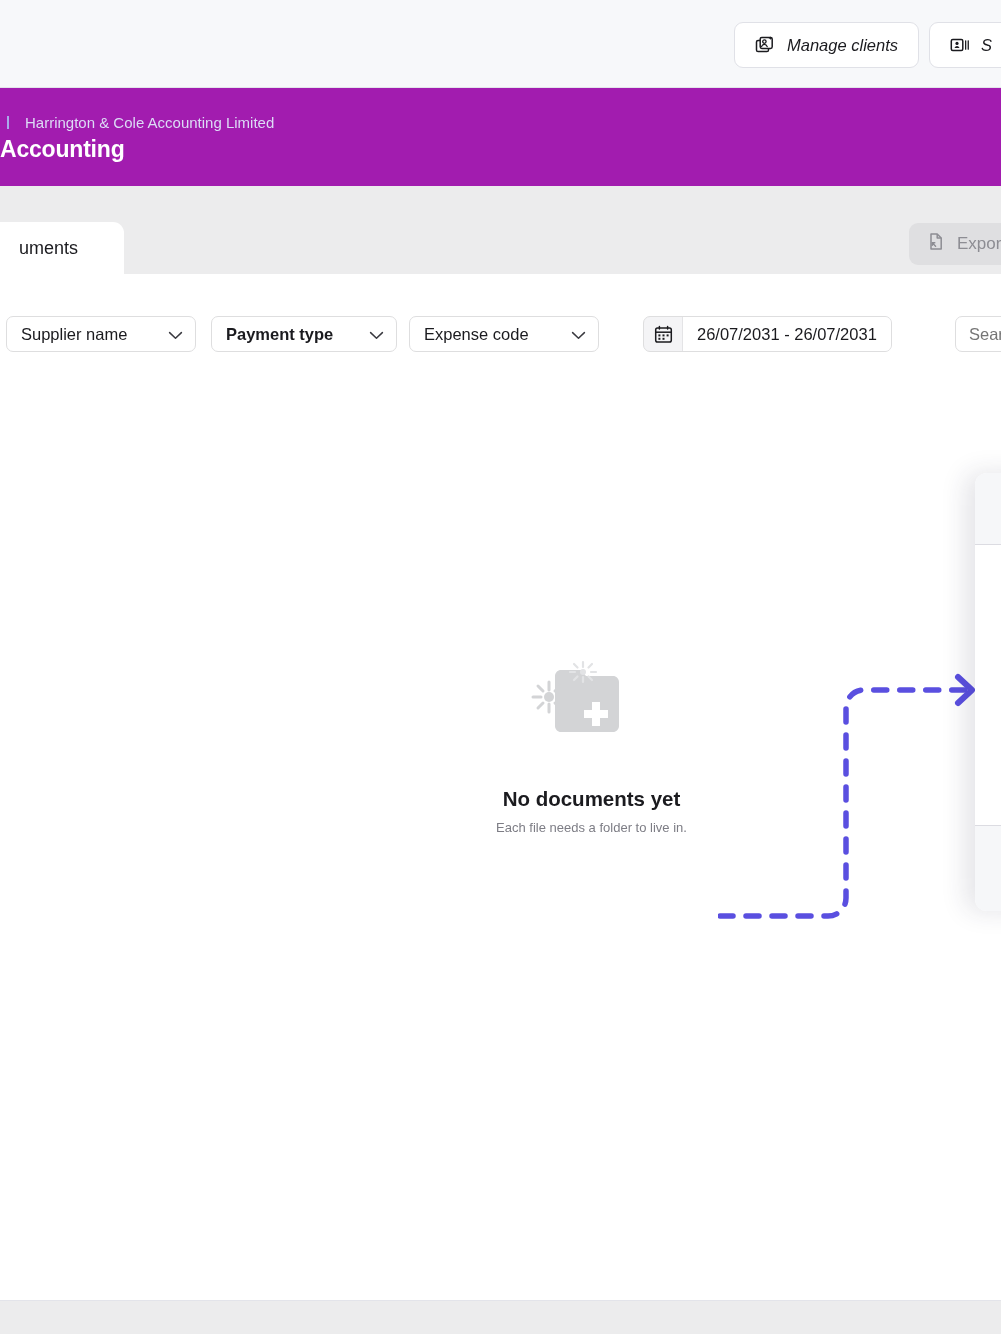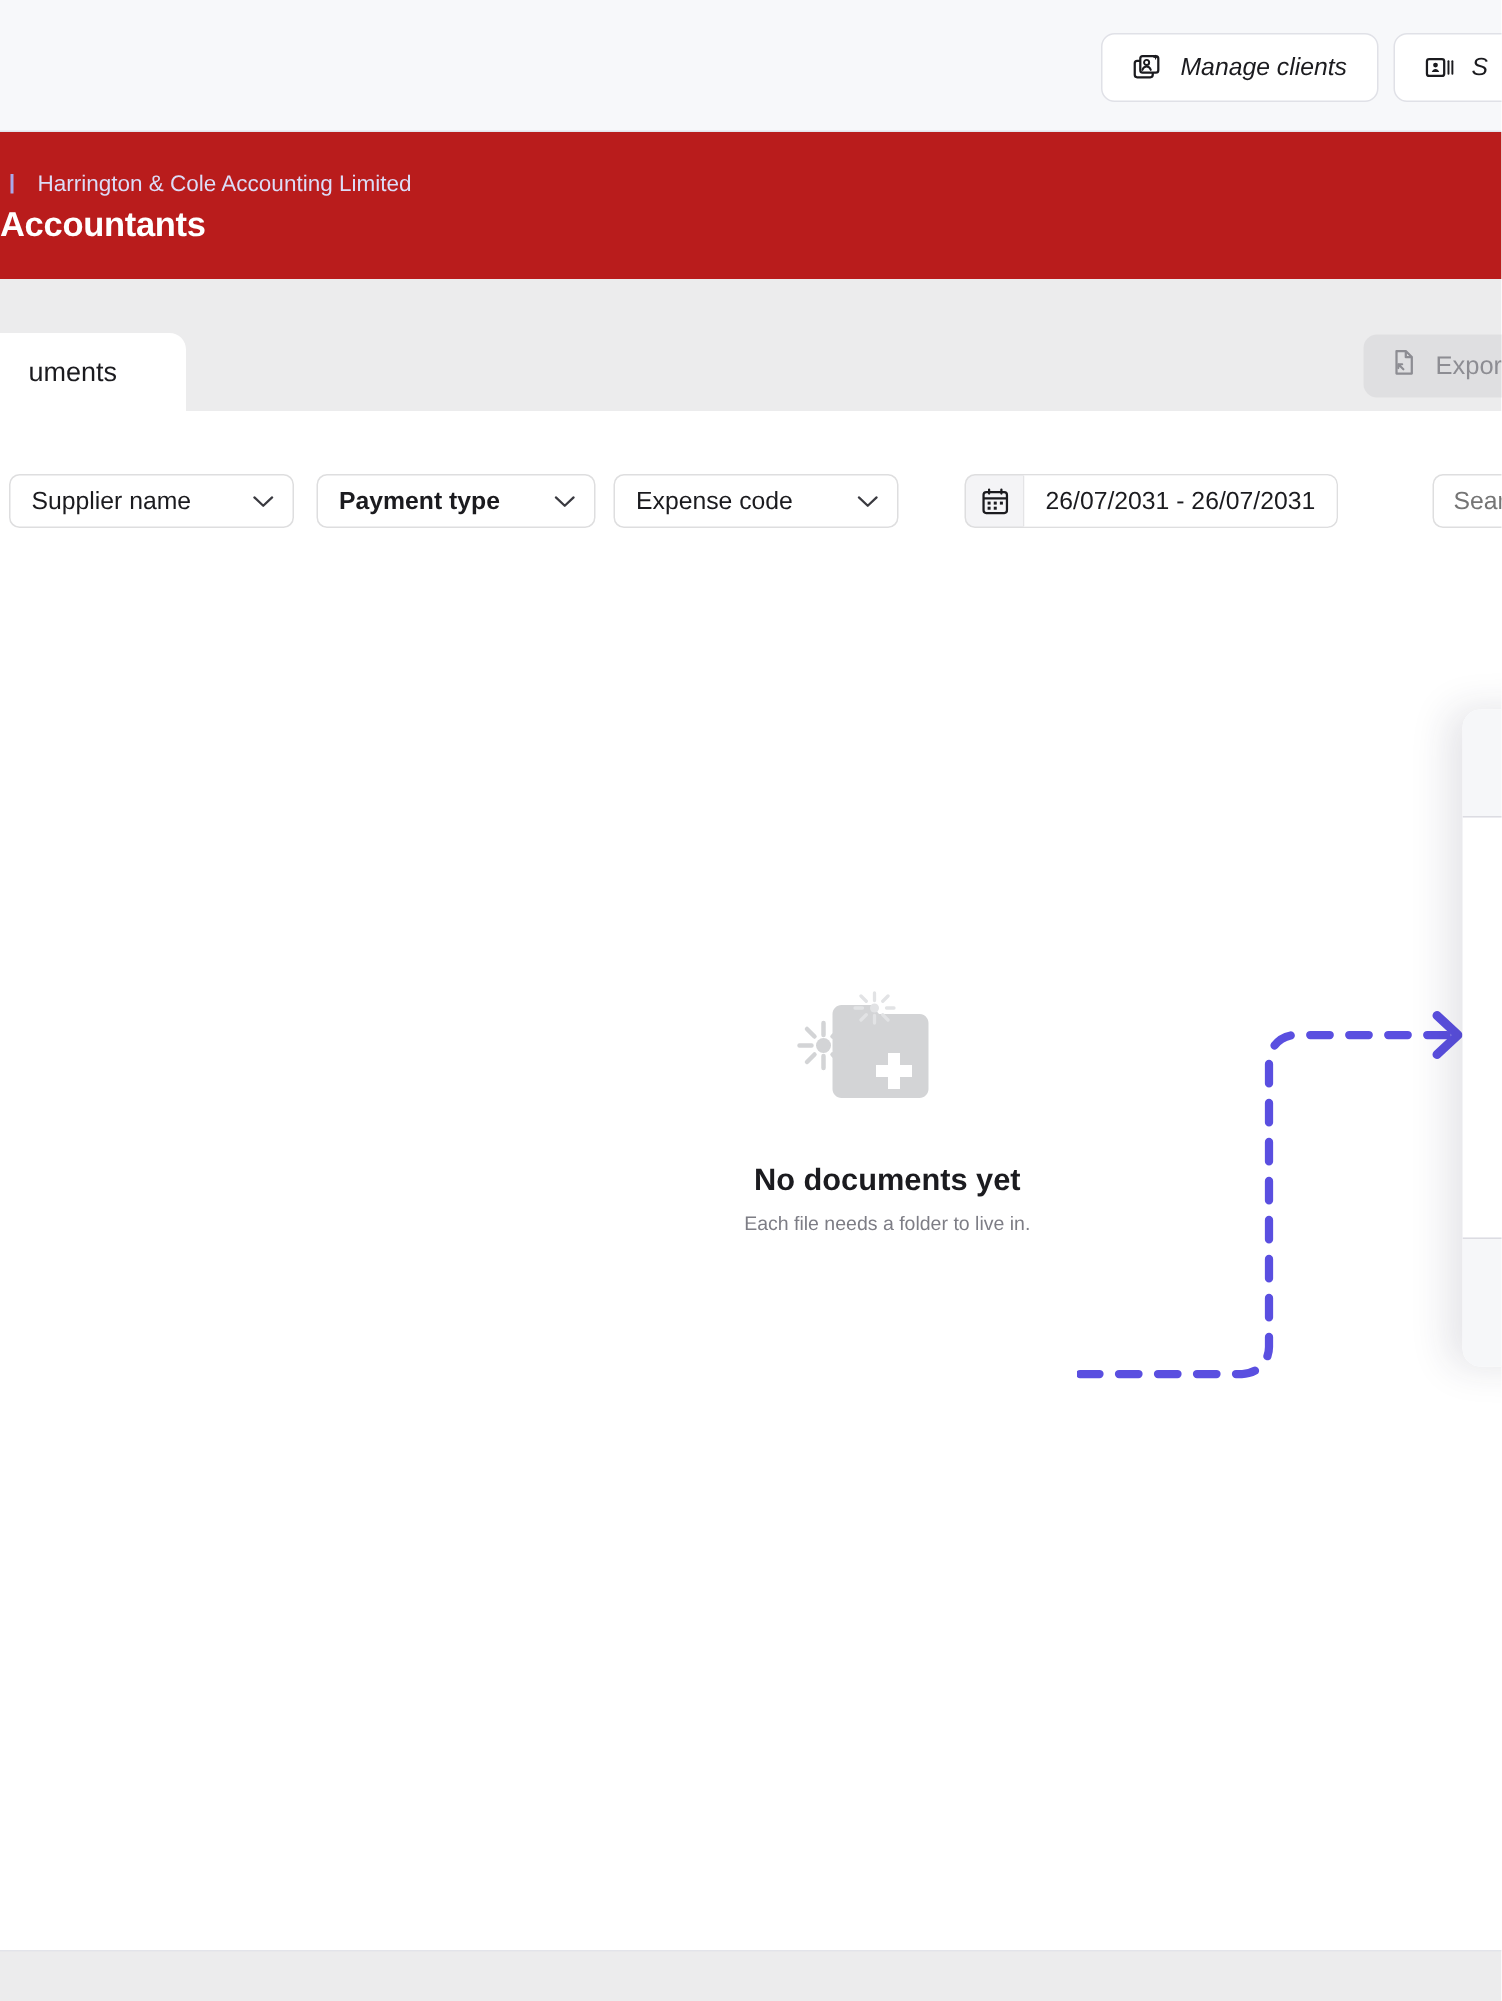--- a/index.html
+++ b/index.html
@@ -54,21 +54,21 @@
     white-space: nowrap;
     cursor: pointer;
   }
   .pill-btn .ico { display: flex; align-items: center; flex: 0 0 auto; }
 
   
   .header-band {
     position: absolute;
     left: 0; top: 88px;
     width: 1001px; height: 98px;
-    background: #b91c1c;
+    background: #a21caf;
     color: #ffffff;
     padding-left: 0;
   }
   .breadcrumb {
     position: absolute;
     left: 0; top: 26px;
     display: flex;
     align-items: center;
     gap: 0;
     font-size: 15px;
@@ -202,21 +202,21 @@
   .empty-state {
     position: absolute;
     left: 0; top: 380px;
     width: 1183px;
     display: flex;
     flex-direction: column;
     align-items: center;
   }
   .empty-art { width: 150px; height: 110px; position: relative; }
   .empty-title {
-    margin-top: 11px;
+    margin-top: 23px;
     font-size: 20.5px;
     font-weight: bold;
     color: #1b1b1f;
   }
   .empty-sub {
     margin-top: 9px;
     font-size: 13px;
     color: #7d7d85;
   }
   .cta-btn {
@@ -309,21 +309,21 @@
     </div>
 
   </div>
 </div>
 
 <div class="header-band">
   <div class="breadcrumb">
     <span class="crumb-sep"></span>
     <span>Harrington &amp; Cole Accounting Limited</span>
   </div>
-  <div class="header-title">Accountants</div>
+  <div class="header-title">Accounting</div>
 </div>
 
 <div class="tabstrip"></div>
 
 <div class="tab">
   <span>uments</span>
 </div>
 
 <div class="export-btn">
   <span class="ico">

